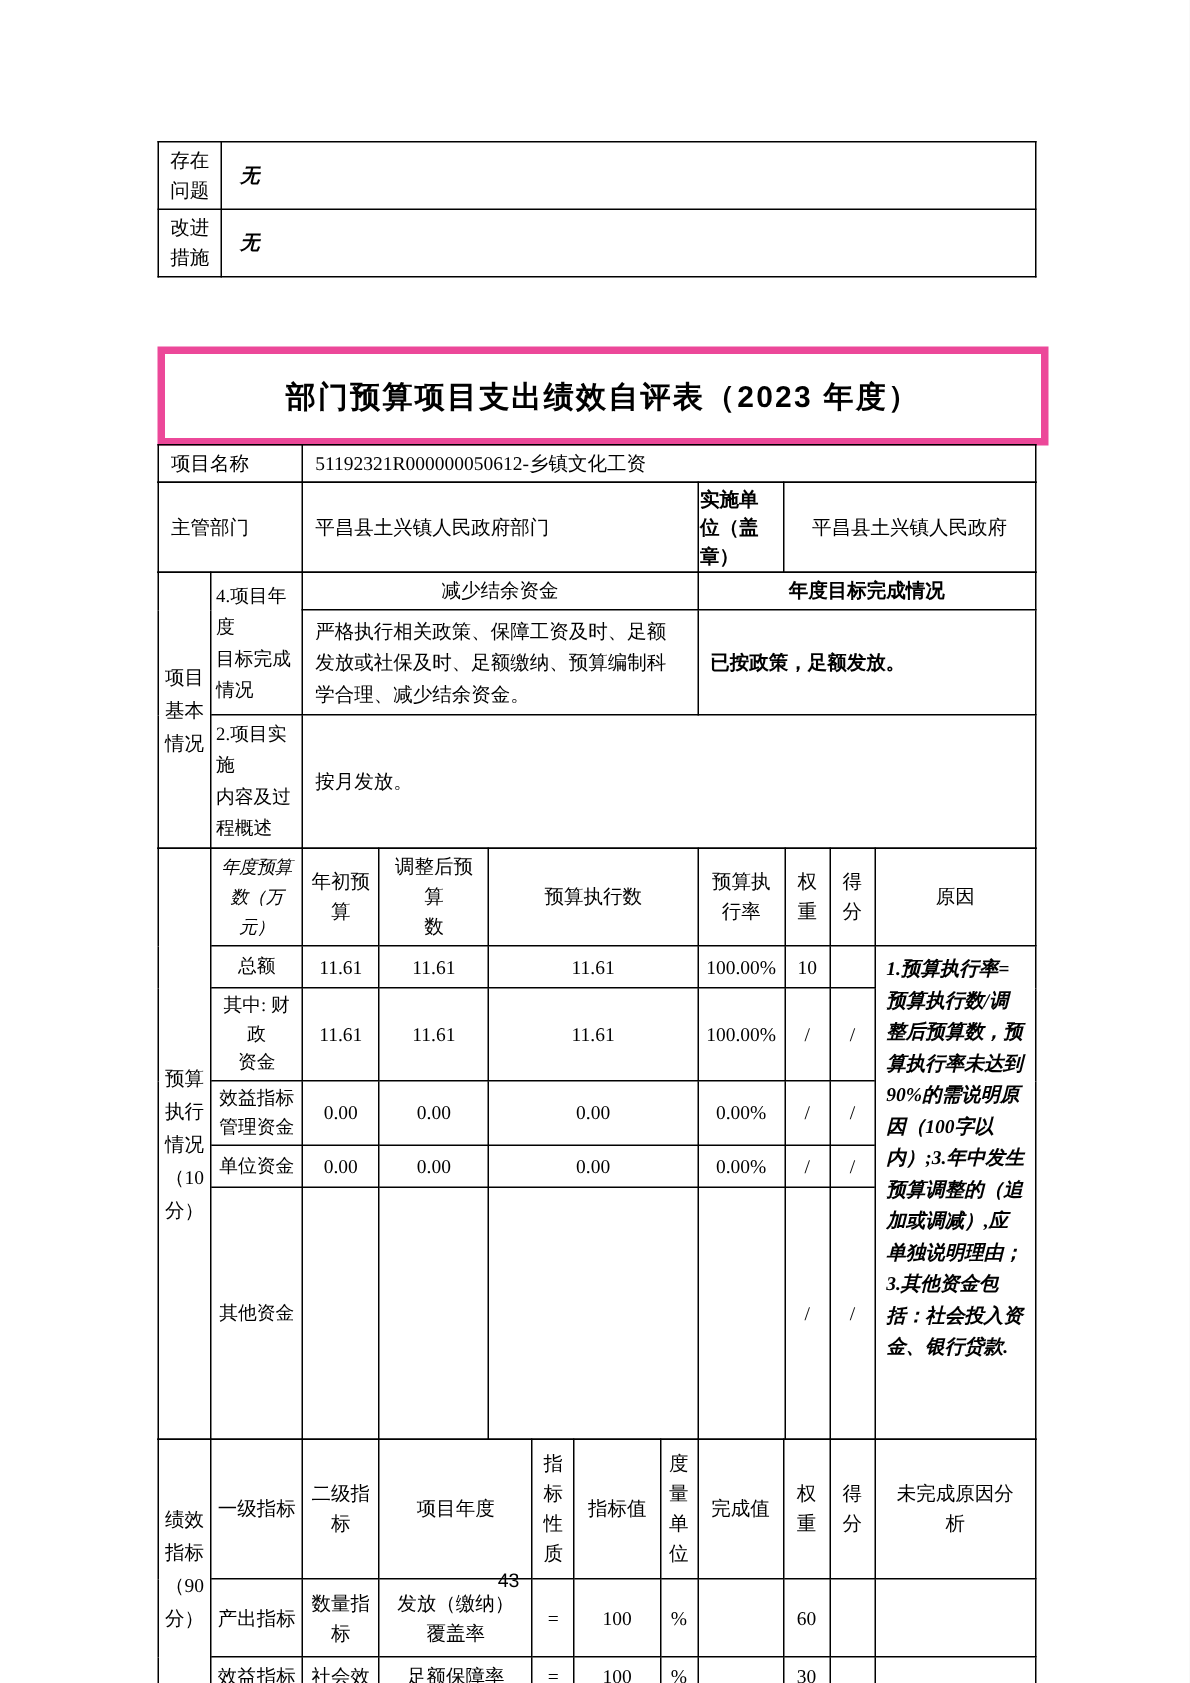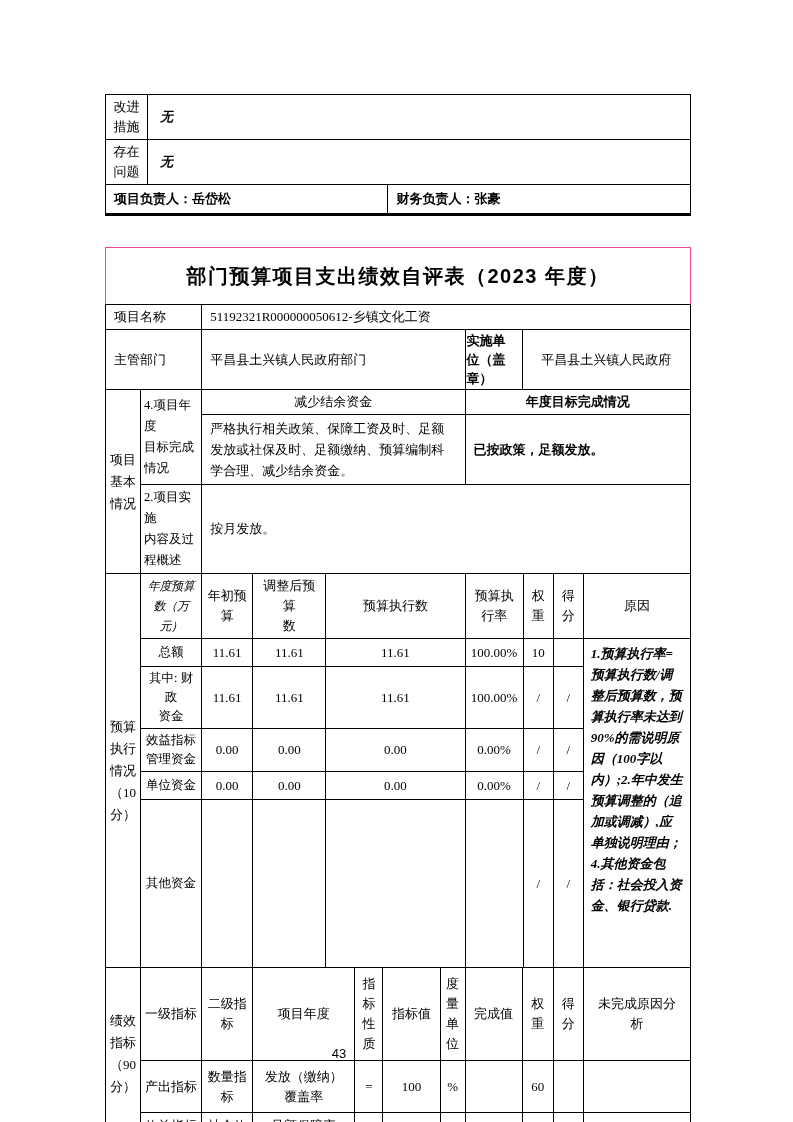--- a/index.html
+++ b/index.html
@@ -40,63 +40,51 @@
     font-style:italic;font-weight:bold;
     text-align:left;vertical-align:top;
     padding:4px 7px;line-height:21px;font-size:13px;
   }
   .thick-bottom{border-bottom:3px solid #000;}
   .frag-wrap{position:absolute;left:105px;top:94px;}
   .main-wrap{position:absolute;left:105px;top:231px;}
   .stack{margin-top:-1px;}
   .title-bar{
     width:584px;height:56px;
-    border:1px solid #ec4899;
+    border:5px solid #ec4899;
     display:flex;align-items:center;justify-content:center;
-    font-size:20px;letter-spacing:1.5px;margin-top:16px;
+    font-size:20px;letter-spacing:1.5px;
   }
   .pagenum{
     position:absolute;left:105px;top:1046px;width:468px;
     text-align:center;font-size:13px;
     font-family:"Liberation Sans","DejaVu Sans",sans-serif;
   }
 </style>
 </head>
 <body>
 
 <div class="page">
 
   <div class="frag-wrap">
     <table>
       <colgroup>
           <col style="width:42px">
           <col style="width:542px">
         </colgroup>
       <tbody>
-          <tr style="height:42px">
+          <tr style="height:44px">
+        <td class="ws">存在
+问题</td>
+        <td class="wu">无</td>
+      </tr>
+      <tr style="height:42px">
         <td class="ws">改进
 措施</td>
         <td class="wu">无</td>
-      </tr>
-      <tr style="height:44px">
-        <td class="ws">存在
-问题</td>
-        <td class="wu">无</td>
-      </tr>
-    </tbody>
-      </table>
-    <table class="stack">
-      <colgroup>
-          <col style="width:282px">
-          <col style="width:302px">
-        </colgroup>
-      <tbody>
-          <tr style="height:30px">
-        <td class="hei left thick-bottom">项目负责人：岳岱松</td>
-        <td class="hei left thick-bottom">财务负责人：张豪</td>
       </tr>
     </tbody>
       </table>
   </div>
 
   <div class="main-wrap">
 
     <div class="title-bar hei">部门预算项目支出绩效自评表（2023 年度）</div>
 
     <table class="stack">
@@ -197,21 +185,21 @@
         <td>原因</td>
       </tr>
       <tr style="height:28px">
         <td class="ws budget-name">总额</td>
         <td>11.61</td>
         <td>11.61</td>
         <td>11.61</td>
         <td>100.00%</td>
         <td>10</td>
         <td></td>
-        <td rowspan="5" class="reason-cell">1.预算执行率=预算执行数/调整后预算数，预算执行率未达到90%的需说明原因（100字以内）;2.年中发生预算调整的（追加或调减）,应单独说明理由；4.其他资金包括：社会投入资金、银行贷款.</td>
+        <td rowspan="5" class="reason-cell">1.预算执行率=预算执行数/调整后预算数，预算执行率未达到90%的需说明原因（100字以内）;3.年中发生预算调整的（追加或调减）,应单独说明理由；3.其他资金包括：社会投入资金、银行贷款.</td>
       </tr>
       <tr style="height:42px">
         <td class="ws budget-name">其中: 财政
 资金</td>
         <td>11.61</td>
         <td>11.61</td>
         <td>11.61</td>
         <td>100.00%</td>
         <td>/</td>
         <td>/</td>

